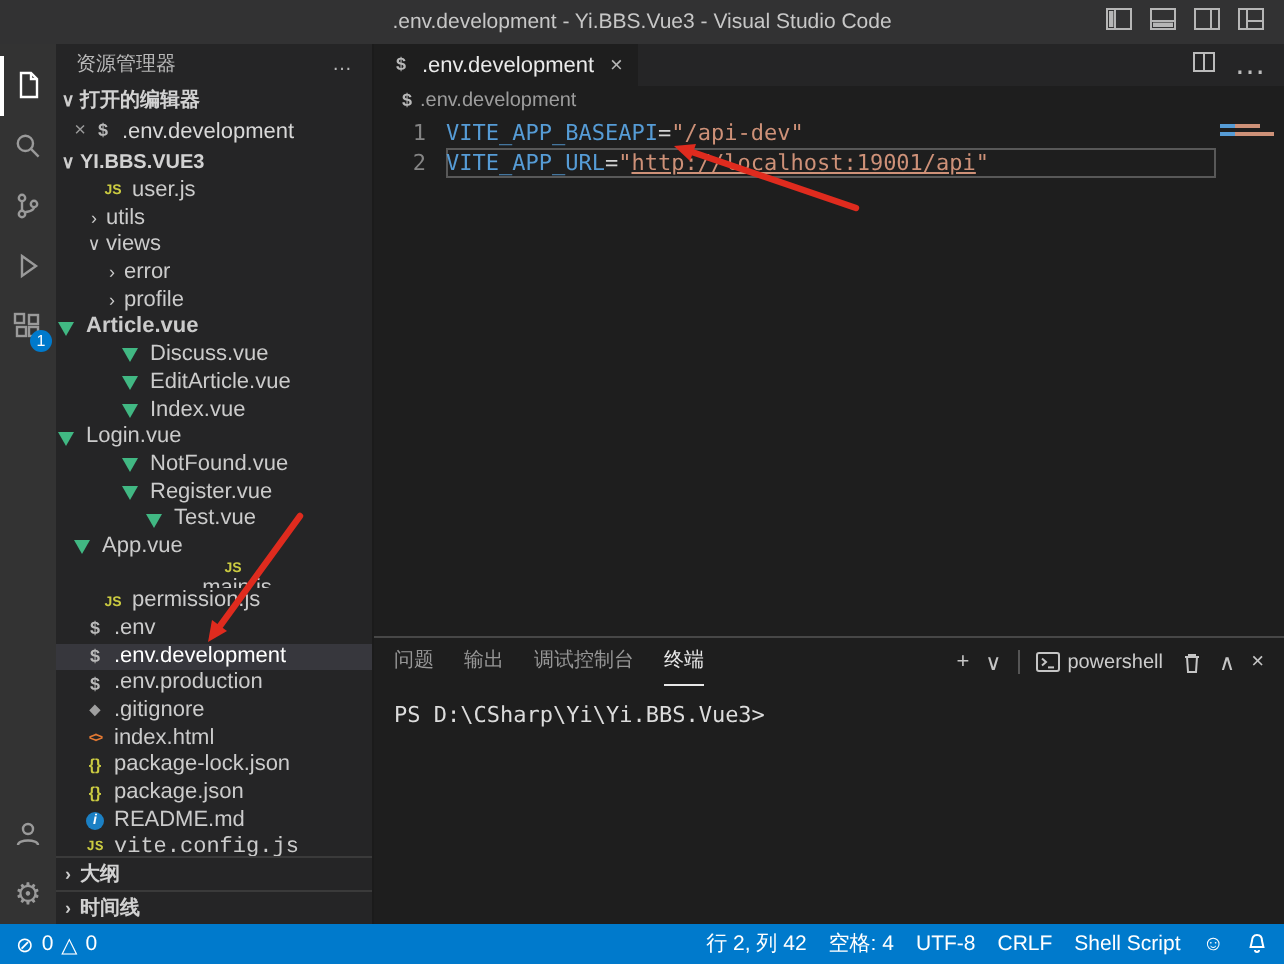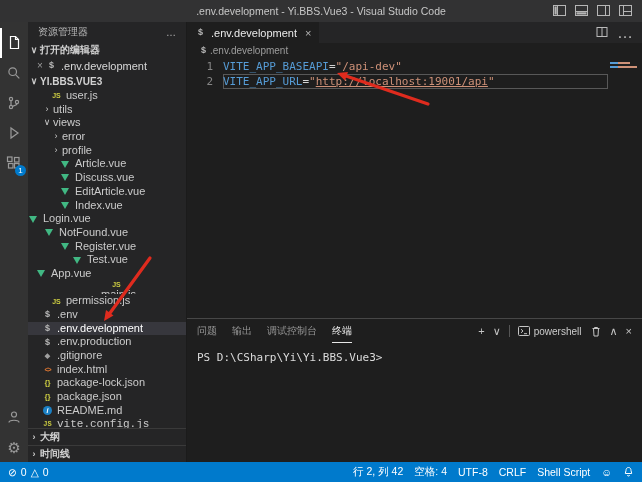--- a/index.html
+++ b/index.html
@@ -213,41 +213,41 @@
             <span class="fname">views</span>
           </div>
           <div class="file-row" style="padding-left: 22px;">
             <span class="chev">›</span>
             <span class="fname">error</span>
           </div>
           <div class="file-row" style="padding-left: 22px;">
             <span class="chev">›</span>
             <span class="fname">profile</span>
           </div>
+          <div class="file-row" style=" font-weight: bold;">
+            <span class="ficon vue"></span>
+            <span class="fname">Article.vue</span>
+          </div>
           <div class="file-row" style="padding-left: 32px;">
             <span class="ficon vue"></span>
-            <span class="fname">Article.vue</span>
+            <span class="fname">Discuss.vue</span>
           </div>
           <div class="file-row" style="padding-left: 32px;">
             <span class="ficon vue"></span>
-            <span class="fname">Discuss.vue</span>
+            <span class="fname">EditArticle.vue</span>
           </div>
           <div class="file-row" style="padding-left: 32px;">
             <span class="ficon vue"></span>
-            <span class="fname">EditArticle.vue</span>
+            <span class="fname">Index.vue</span>
+          </div>
+          <div class="file-row" style="">
+            <span class="ficon vue"></span>
+            <span class="fname">Login.vue</span>
           </div>
           <div class="file-row" style="padding-left: 32px;">
-            <span class="ficon vue"></span>
-            <span class="fname">Index.vue</span>
-          </div>
-          <div class="file-row" style="">
-            <span class="ficon vue"></span>
-            <span class="fname">Login.vue</span>
-          </div>
-          <div class="file-row" style="padding-left: 16px;">
             <span class="ficon vue"></span>
             <span class="fname">NotFound.vue</span>
           </div>
           <div class="file-row" style="padding-left: 32px;">
             <span class="ficon vue"></span>
             <span class="fname">Register.vue</span>
           </div>
           <div class="file-row" style="padding-left: 44px;">
             <span class="ficon vue"></span>
             <span class="fname">Test.vue</span>

